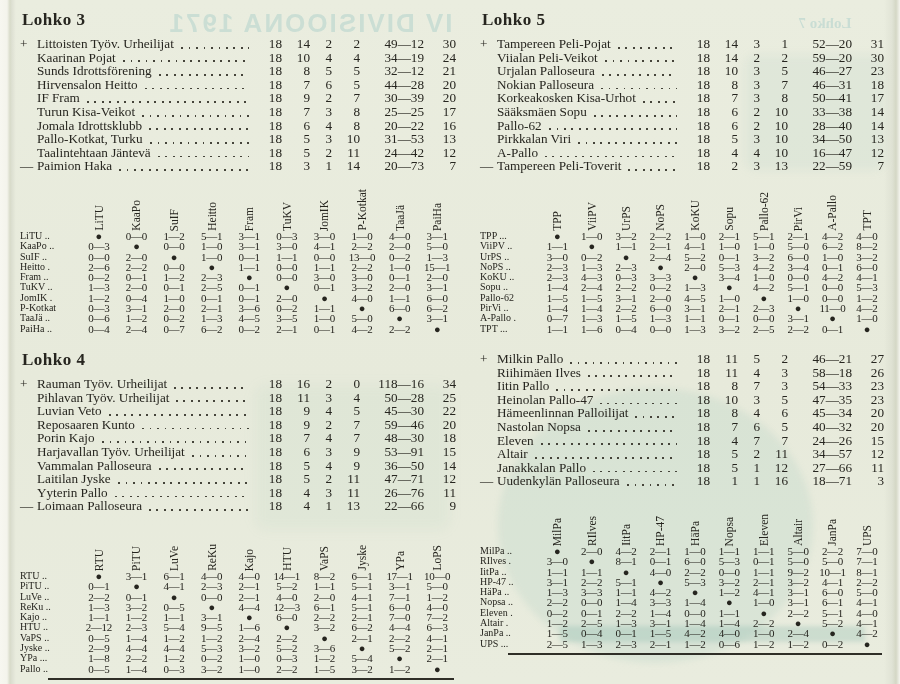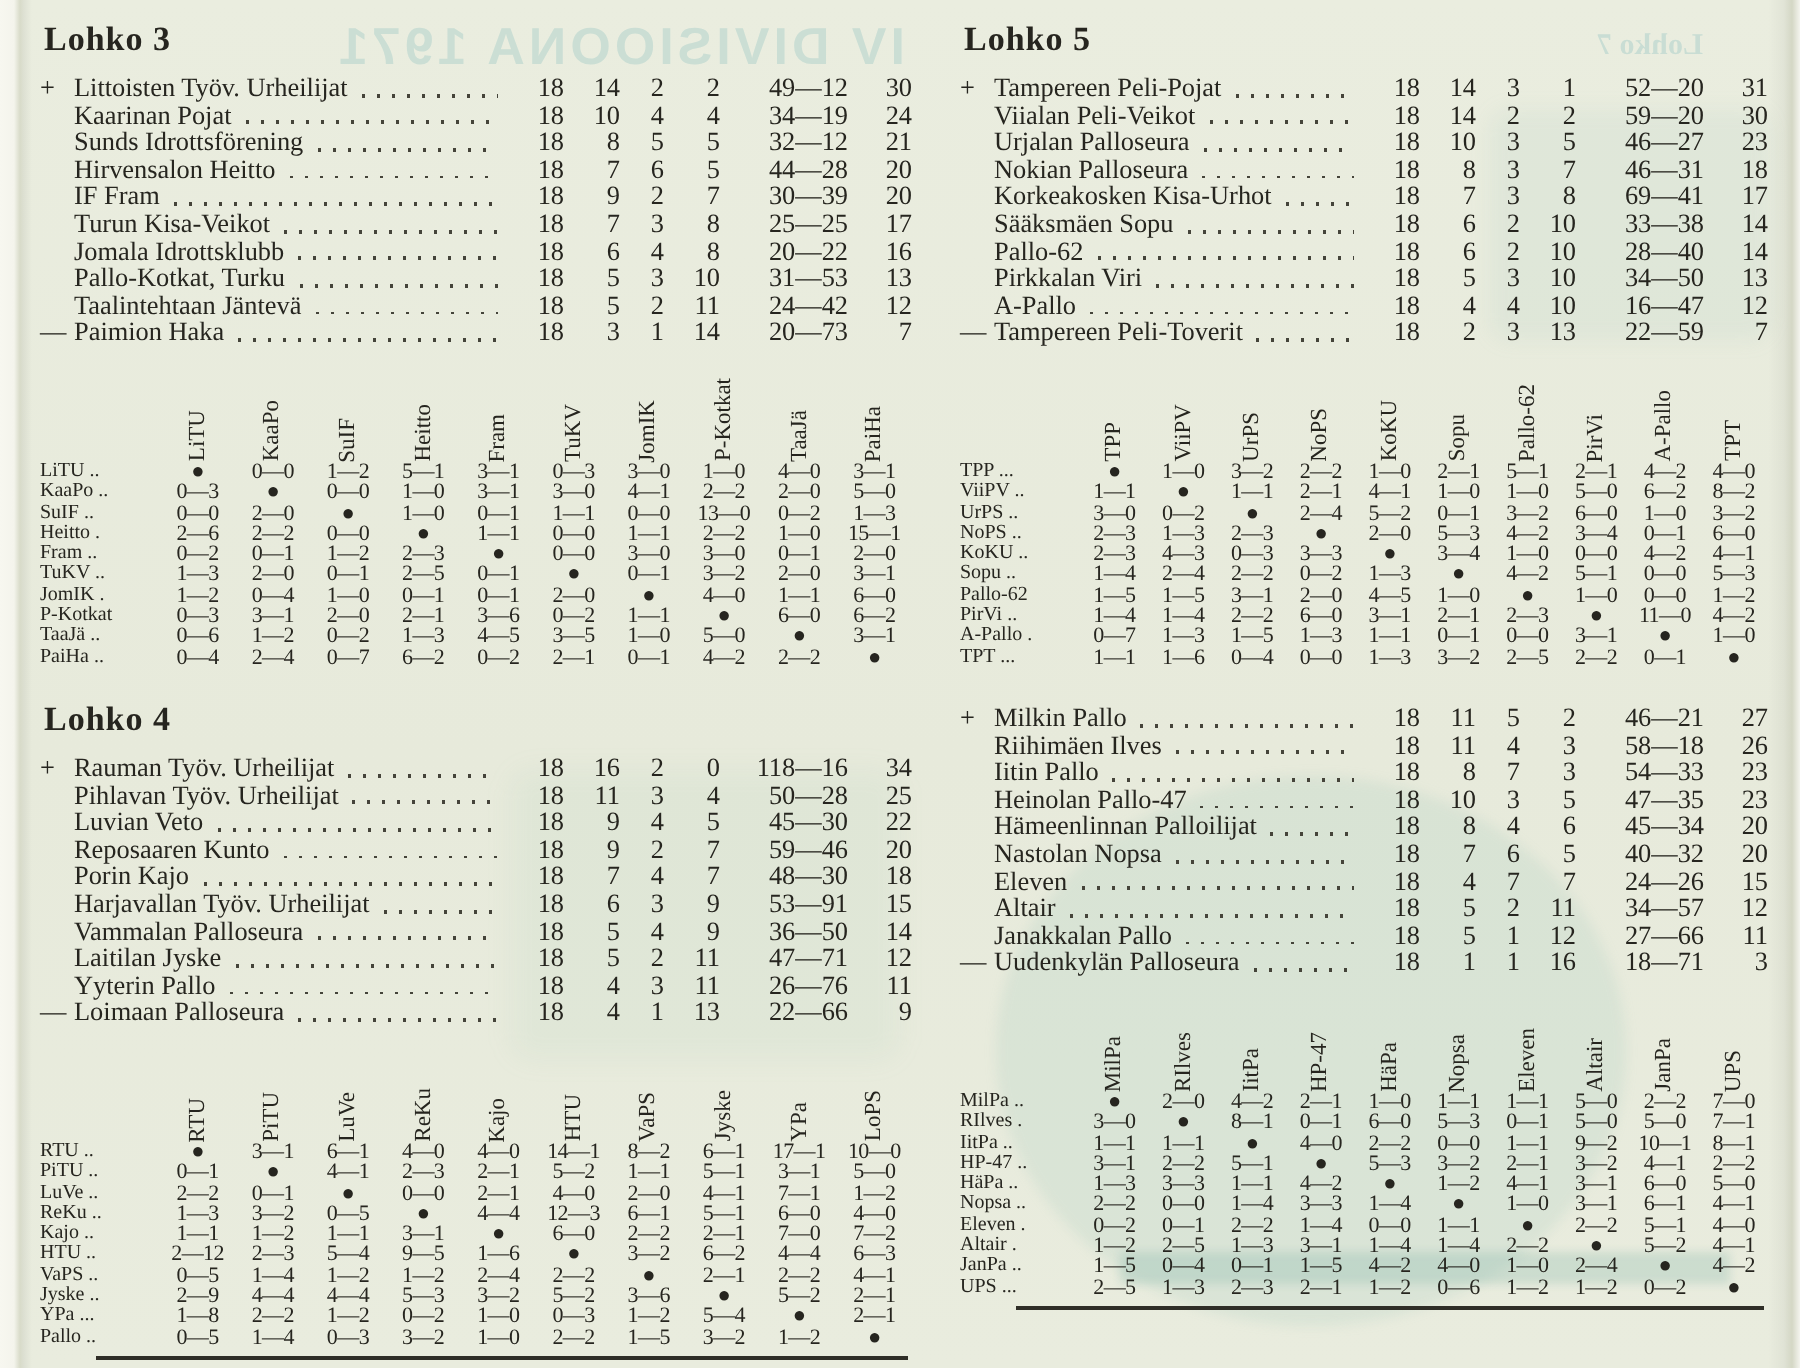--- a/index.html
+++ b/index.html
@@ -669,21 +669,21 @@
           <span class="num pt">18</span>
         </div>
         <div class="srow">
           <span class="pfx"></span>
           <span class="team">Korkeakosken Kisa-Urhot</span>
           <span class="lead"></span>
           <span class="num gp">18</span>
           <span class="num w">7</span>
           <span class="num d">3</span>
           <span class="num l">8</span>
-          <span class="num gl">69—41</span>
+          <span class="num gl">50—41</span>
           <span class="num pt">17</span>
         </div>
         <div class="srow">
           <span class="pfx"></span>
           <span class="team">Sääksmäen Sopu</span>
           <span class="lead"></span>
           <span class="num gp">18</span>
           <span class="num w">6</span>
           <span class="num d">2</span>
           <span class="num l">10</span>

